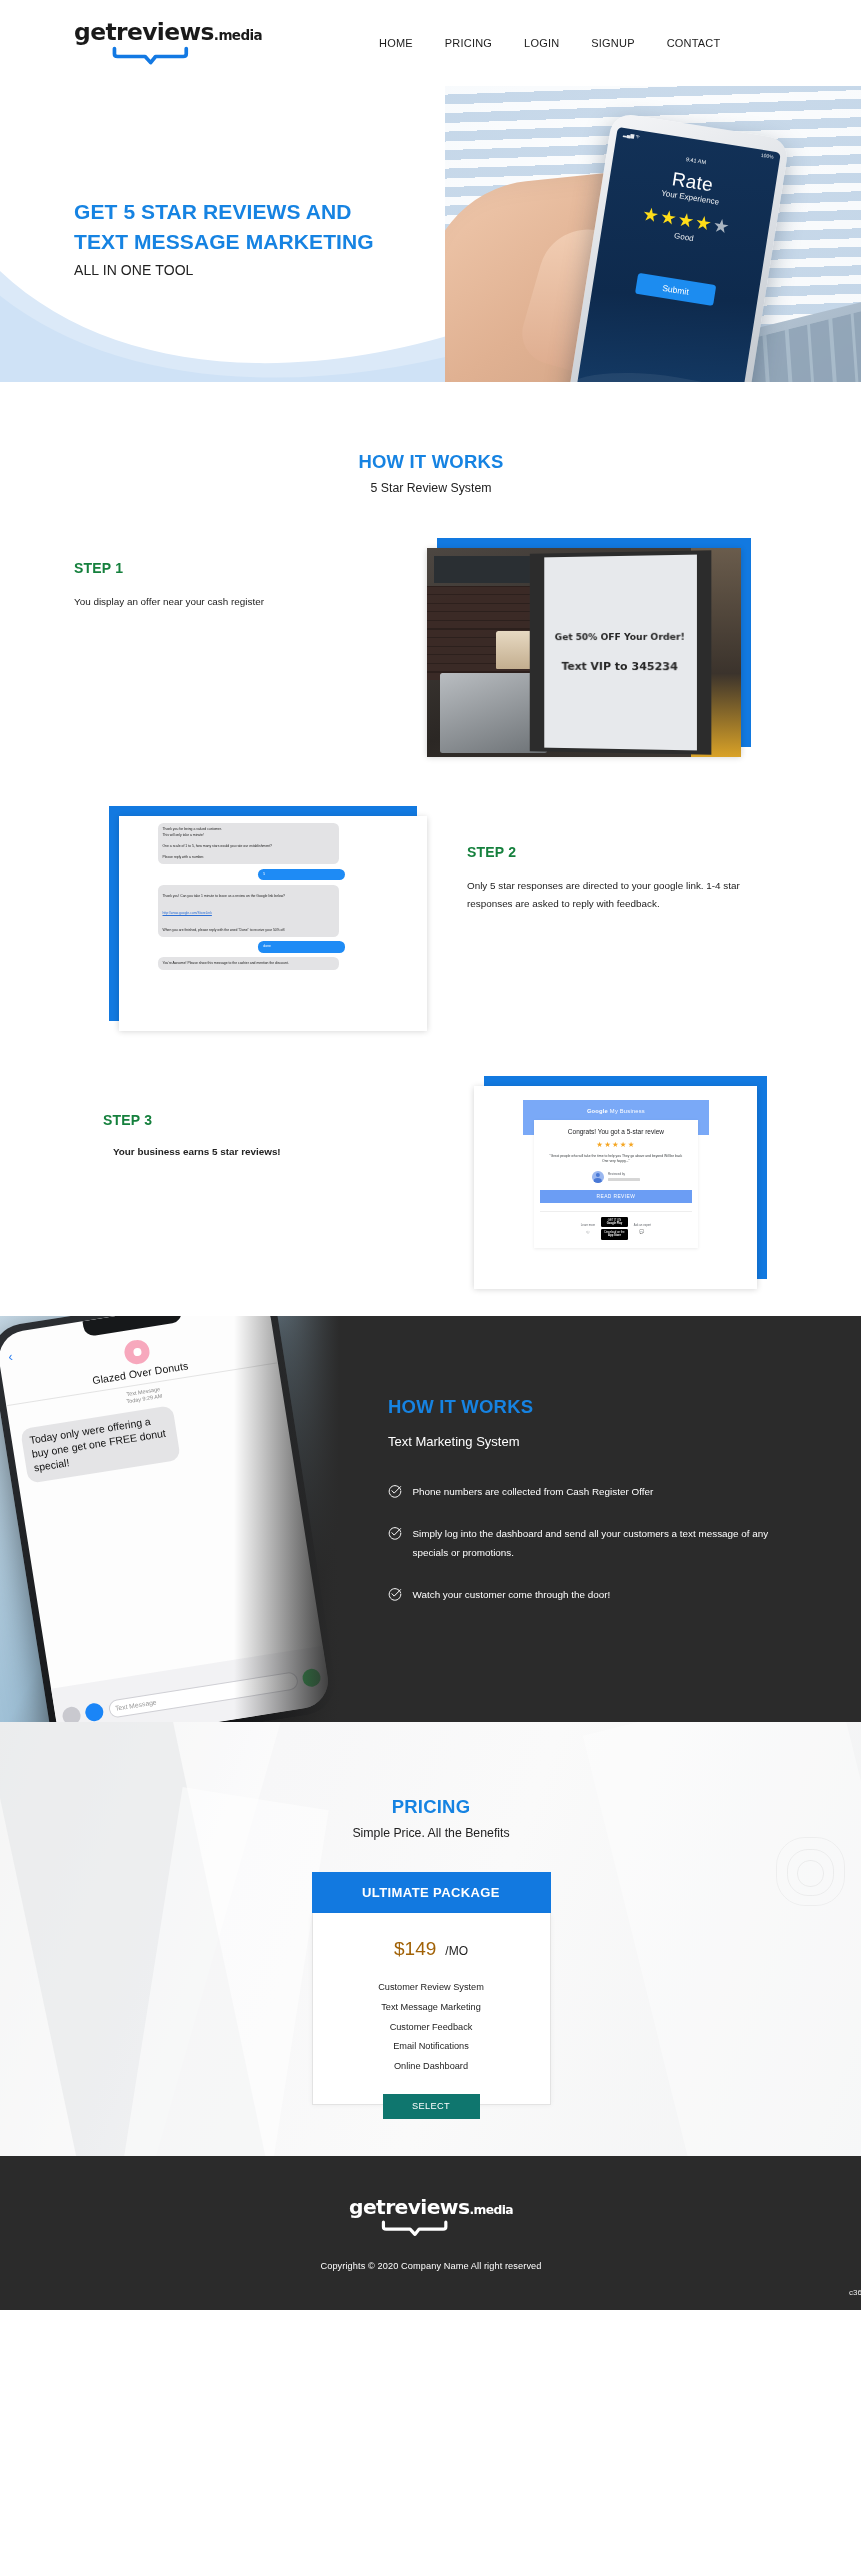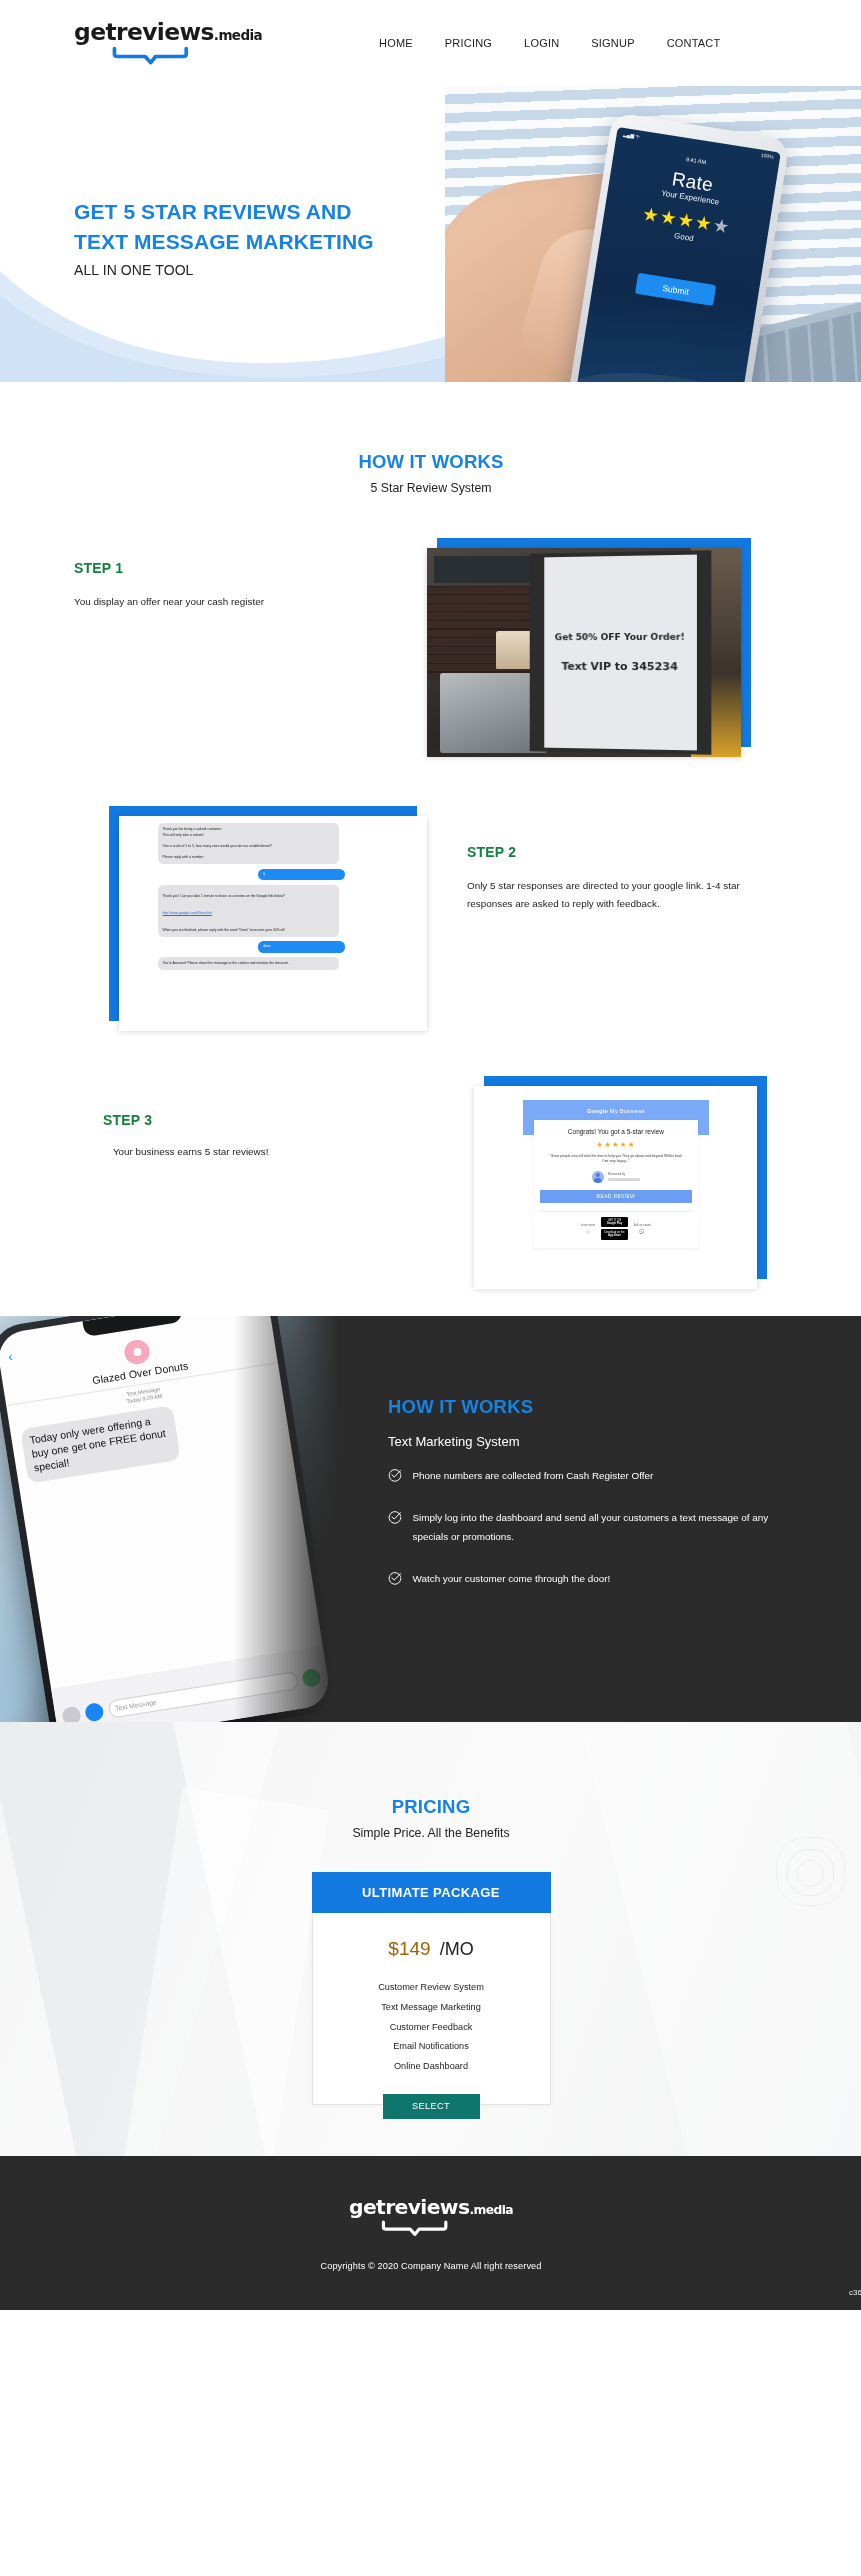--- a/index.html
+++ b/index.html
@@ -269,21 +269,21 @@
   .dp-bottom{ position:absolute; left:0; right:0; bottom:0; height:59px; background:#f2f2f4;
               display:flex; align-items:center; gap:5.5px; padding:0 6.8px; }
   .dp-ic{ width:18px; height:18px; border-radius:50%; background:#c9c9cf; flex:0 0 auto; }
   .dp-ic.blue{ background:#1a85f7; } .dp-ic.green{ background:#33c759; }
   .dp-field{ flex:1; height:18px; border:0.6px solid #cfcfd4; border-radius:9.2px; background:#fff;
              font-size:6.8px; color:#9a9a9a; display:flex; align-items:center; padding-left:5.5px; }
 
   .dark-copy{ position:absolute; left:388px; top:80px; width:431px; }
   .dark-title{ font-size:18.5px; font-weight:bold; color:#1683e2; letter-spacing:0.2px; }
   .dark-sub{ font-size:13px; margin-top:16px; }
-  .dark-list{ margin-top:18px; list-style:none; }
+  .dark-list{ margin-top:34px; list-style:none; }
   .dark-li{ display:flex; gap:10.5px; align-items:flex-start; margin-bottom:23.4px; }
   .dark-li:last-child{ margin-bottom:0; }
   .chk{ flex:0 0 auto; width:14px; height:14px; margin-top:0.6px; }
   .dark-li span{ font-size:9.9px; line-height:1.9; color:#fff; }
 
   
   .pricing{ position:relative; height:434px; overflow:hidden;
             background: linear-gradient(110deg,#eceded 0%,#f7f7f8 28%,#fafafa 55%,#f1f2f3 100%); }
   .pr-shape{ position:absolute; background:rgba(255,255,255,.55); }
   .pr-s1{ left:-111px; top:-74px; width:320px; height:603px; transform:rotate(16deg); background:rgba(255,255,255,.45); }
@@ -303,21 +303,21 @@
     font-size:13px; font-weight:bold; letter-spacing:0.4px;
     padding:13px 0;
   }
   .plan-body{
     background:#fff; border:0.6px solid #e3e3e3; border-top:none;
     padding:24.6px 0 28px; text-align:center;
     box-shadow: 0 1.2px 4.9px rgba(0,0,0,.05);
   }
   .plan-price{ font-size:0; }
   .plan-price .amt{ font-size:19px; font-weight:normal; color:#a16207; }
-  .plan-price .per{ font-size:18px; color:#222; margin-left:9px;text-align:right; }
+  .plan-price .per{ font-size:12px; color:#222; margin-left:9px;text-align:right; }
   .plan-feats{ list-style:none; margin-top:18.5px; }
   .plan-feats li{ font-size:9.2px; color:#222; line-height:2.15; }
   .plan-btn{
     display:block; width:97px; margin:17px auto -43px; padding:7.4px 0;
     background:#0f766e; color:#fff; border:none; cursor:pointer;
     font-size:9.2px; letter-spacing:0.4px; font-family:"Liberation Sans", sans-serif;
   }
 
   
   .footer{
@@ -451,21 +451,21 @@
       </div>
       <div class="step-col-text" style="padding-top:38px;margin-left:50px;">
         <div class="step-num">STEP 2</div>
         <div class="step-body" style="width:308px;">Only 5 star responses are directed to your google link. 1-4 star responses are asked to reply with feedback.</div>
       </div>
     </div>
 
     <div class="step-row" style="padding-left:103px;margin-top:55px;">
       <div class="step-col-text" style="padding-top:36px;width:369px;">
         <div class="step-num">STEP 3</div>
-        <div class="step-body" style="margin-top:14.8px;padding-left:9.9px;">Your business earns 5 star reviews!</div>
+        <div class="step-body" style="margin-top:14.8px;padding-left:9.9px;font-weight:bold;">Your business earns 5 star reviews!</div>
       </div>
       <div class="frame" style="width:283px;height:203px;margin-left:12.3px;">
         <div class="blue"></div>
         <div class="inner">
           <div class="gmb-wrap">
             <div class="gmb-card">
               <div class="gmb-bar"><b>Google</b><span> My Business</span></div>
               <div class="gmb-body">
                 <div class="gmb-h">Congrats! You got a 5-star review</div>
                 <div class="gmb-stars">★★★★★</div>

